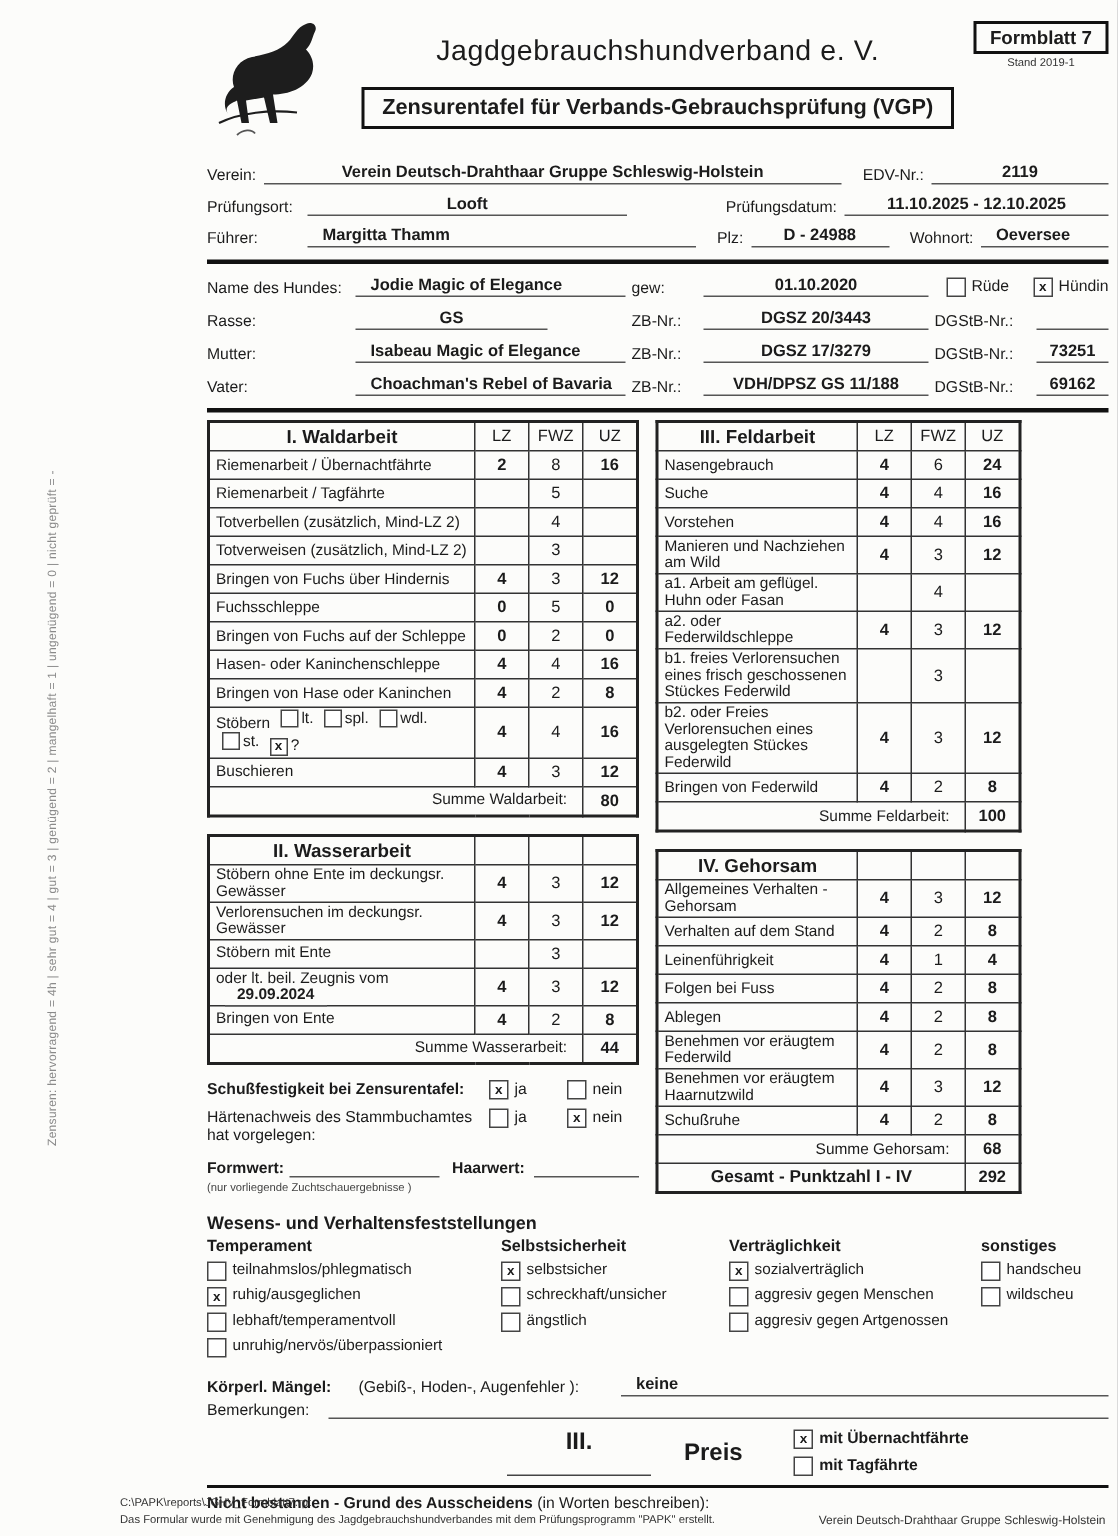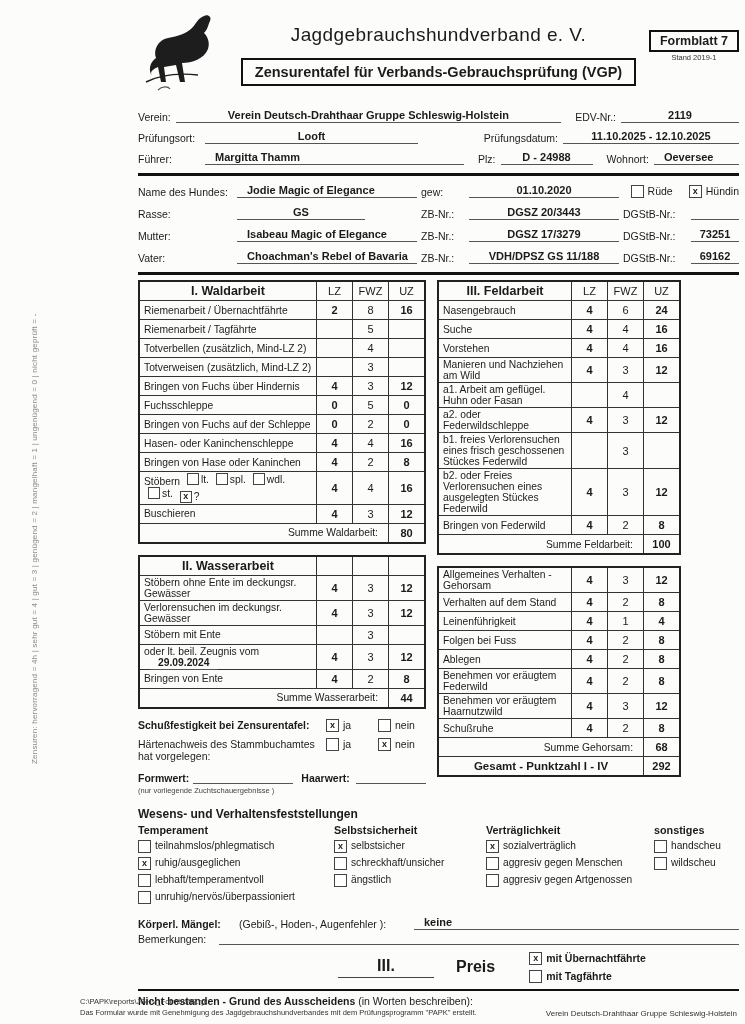--- a/index.html
+++ b/index.html
@@ -7,21 +7,21 @@
     width:745px; height:1024px; background:#fcfcfa; position:relative;
     font-family:"Liberation Sans", sans-serif; color:#1b1b1b; overflow:hidden;
     margin:0 auto; box-shadow:0 0 6px rgba(0,0,0,.3);
   }
   .content { position:absolute; left:138px; top:10px; width:601px; }
 
   
   .hdr { position:relative; height:92px; }
   .logo { position:absolute; left:0; top:2px; }
   .org-title { text-align:center; font-size:19px; letter-spacing:.4px; padding-top:14px; }
-  .formbox-wrap { position:absolute; right:0; top:20px; text-align:center; }
+  .formbox-wrap { position:absolute; right:0; top:4px; text-align:center; }
   .formbox { border:2px solid #111; font-weight:bold; font-size:12.5px; padding:2px 9px; }
   .formstand { font-size:7.5px; margin-top:1px; color:#333; }
   .doc-title { border:2px solid #111; font-weight:bold; font-size:14.5px; padding:4px 12px; width:fit-content; margin:12px auto 0; }
 
   
   .row { display:flex; align-items:flex-end; font-size:10.5px; margin-top:7px; }
   .lab { white-space:nowrap; padding-right:5px; }
   .b { font-weight:bold; }
   .ul { border-bottom:1px solid #555; font-weight:bold; font-size:11px; text-align:center; padding:0 4px 1px; }
   .ul.left { text-align:left; padding-left:10px; }
@@ -56,21 +56,21 @@
   .checksec .line { display:flex; align-items:flex-start; margin-top:6px; }
   .tiny { font-size:7.5px; color:#444; margin-top:2px; }
   .wesen-title { font-weight:bold; font-size:12px; margin-top:12px; }
   .wesen-cols { display:flex; margin-top:3px; }
   .wgroup { font-size:10.2px; }
   .wgroup .gt { font-weight:bold; font-size:10.8px; margin-bottom:4px; }
   .wgroup .cbrow { margin-top:4px; }
   .w1{width:196px}.w2{width:152px}.w3{width:168px}.w4{width:85px}
 
   .preis { display:flex; align-items:center; margin:7px 0 5px; }
-  .preis .rank { border-bottom:1px solid #444; width:96px; text-align:center; font-weight:bold; font-size:16px; padding-bottom:2px; }
+  .preis .rank { border-bottom:1px solid #444; width:96px; text-align:center; font-weight:bold; font-size:16px; padding-bottom:12px; }
   .preis .plabel { font-weight:bold; font-size:16px; margin-left:22px; }
   .preis .opts { margin-left:34px; display:flex; flex-direction:column; gap:5px; font-size:10.5px; }
 
   .footer { position:absolute; left:80px; right:8px; bottom:6px; display:flex; justify-content:space-between; align-items:flex-end; }
   .footer .l { font-size:7.5px; color:#333; line-height:1.5; }
   .footer .r { font-size:8px; color:#333; }
 
   .vnote { position:absolute; left:30px; top:256px; height:566px; writing-mode:vertical-rl;
            transform:rotate(180deg); font-size:8px; color:#8a8a8a; text-align:center; letter-spacing:.2px; }
 </style>
@@ -423,20 +423,26 @@
               </tr>
           <tr>
                 <td colspan="3" class="sumlab">Summe Feldarbeit:</td>
                 <td class="s b">100</td>
               </tr>
         </tbody>
           </table>
 
         <table class="scoretbl" style="margin-top:11px">
           <tbody>
+              <tr class="head">
+            <td class="ttl">IV. Gehorsam</td>
+            <td class="s"></td>
+            <td class="s"></td>
+            <td class="s"></td>
+          </tr>
           <tr>
                 <td>Allgemeines Verhalten - Gehorsam</td>
                 <td class="s b">4</td>
                 <td class="s">3</td>
                 <td class="s b">12</td>
               </tr>
           <tr>
                 <td>Verhalten auf dem Stand</td>
                 <td class="s b">4</td>
                 <td class="s">2</td>

